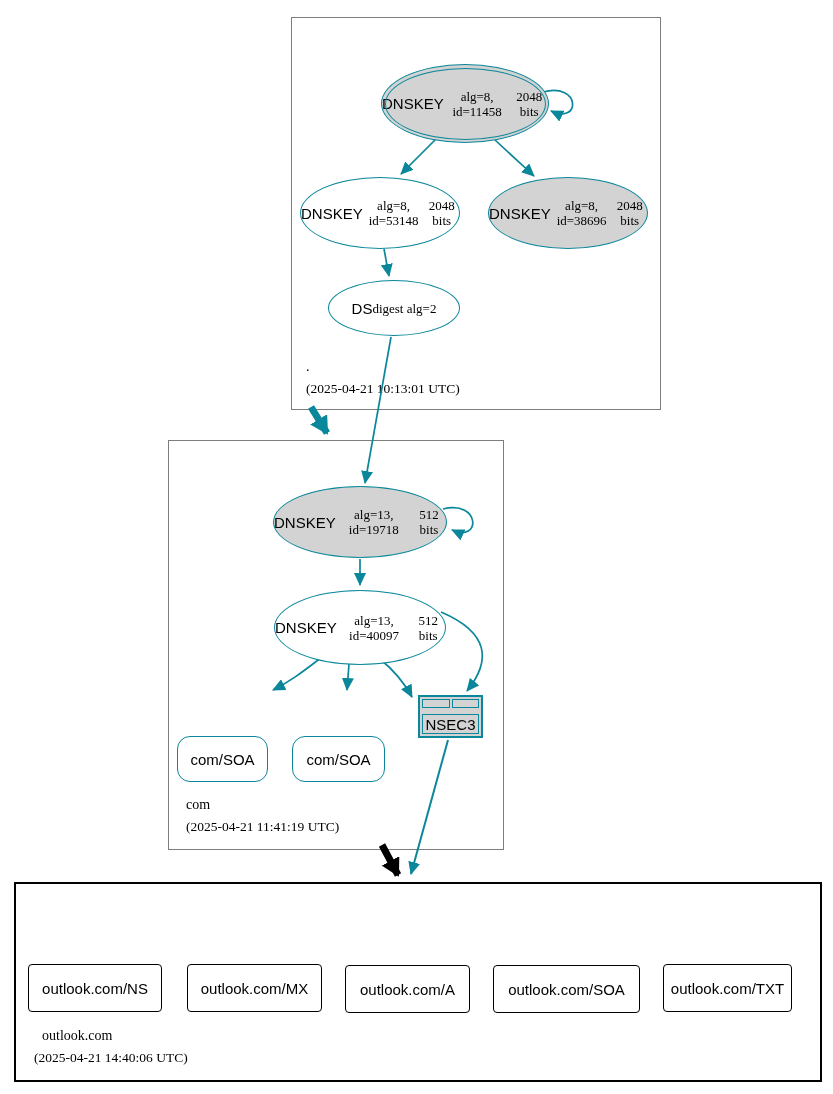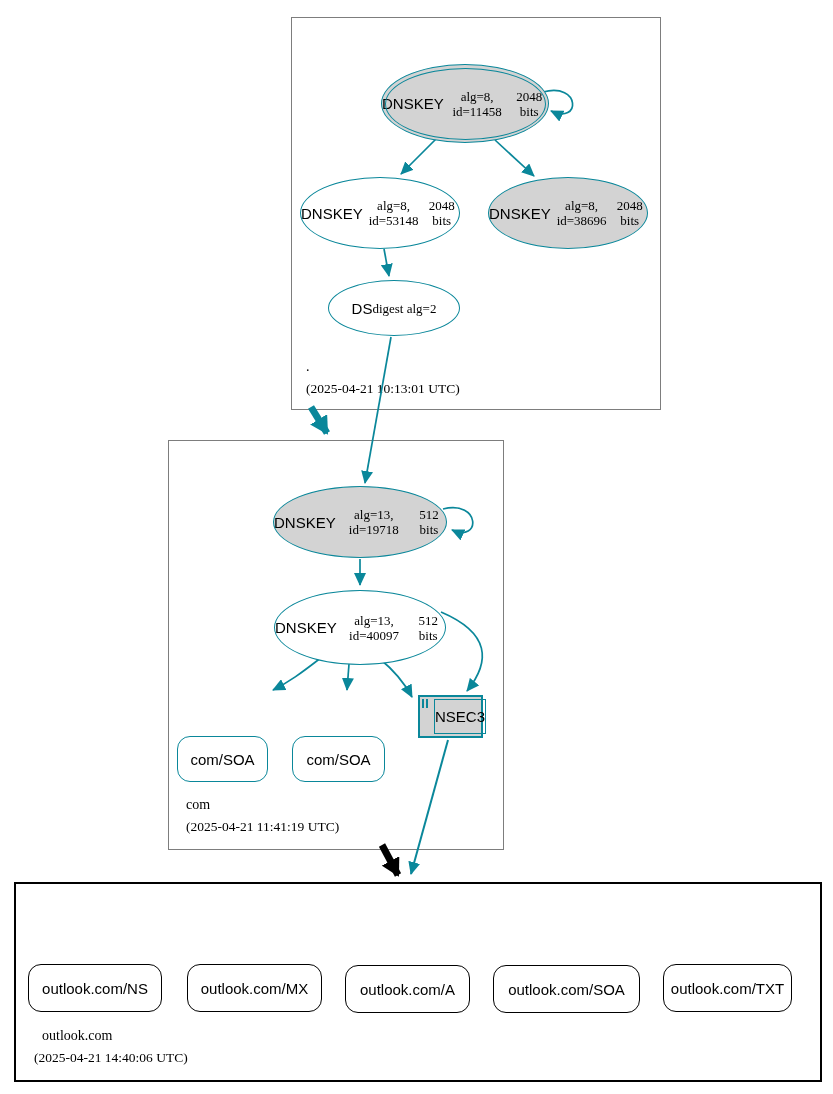--- a/index.html
+++ b/index.html
@@ -18,23 +18,23 @@
   #edges{position:absolute;left:0;top:0;z-index:1;pointer-events:none;}
   .node{position:absolute;z-index:2;box-sizing:border-box;display:flex;flex-direction:row;
         align-items:center;justify-content:center;text-align:center;}
   .ellipse{border:1.7px solid var(--teal);border-radius:50%;background:#fff;}
   .ellipse.grey{background:var(--grey);}
   .ellipse.double::before{content:"";position:absolute;inset:2.5px;border:1.7px solid var(--teal);border-radius:50%;pointer-events:none;}
   .ntitle{font:15px "Liberation Sans", sans-serif;line-height:17px;}
   .nattr{font:13px "Liberation Serif", serif;line-height:15px;}
   .rrect{border:1.6px solid var(--teal);border-radius:13px;background:#fff;
          font:15px "Liberation Sans", sans-serif;margin-top:42px;}
-  .rrect.black{border:1.8px solid #000;border-radius:13px;}
+  .rrect.black{border:1.8px solid #000;border-radius:4px;}
   .nsec3{background:var(--grey);border:2px solid var(--teal);padding:2px;display:flex;
-         flex-direction:row;gap:6px;align-items:stretch;justify-content:stretch;}
+         flex-direction:column;gap:6px;align-items:stretch;justify-content:stretch;}
   .nsec3-row{display:flex;gap:2px;height:9px;}
   .nsec3-cell{flex:1;border:1.5px solid var(--teal);background:var(--grey);box-sizing:border-box;}
   .nsec3-label{flex:1;border:1.5px solid var(--teal);display:flex;align-items:center;justify-content:center;
                font:15px "Liberation Sans", sans-serif;box-sizing:border-box;}
 </style>
 </head>
 <body>
 
 <div id="canvas">
 

